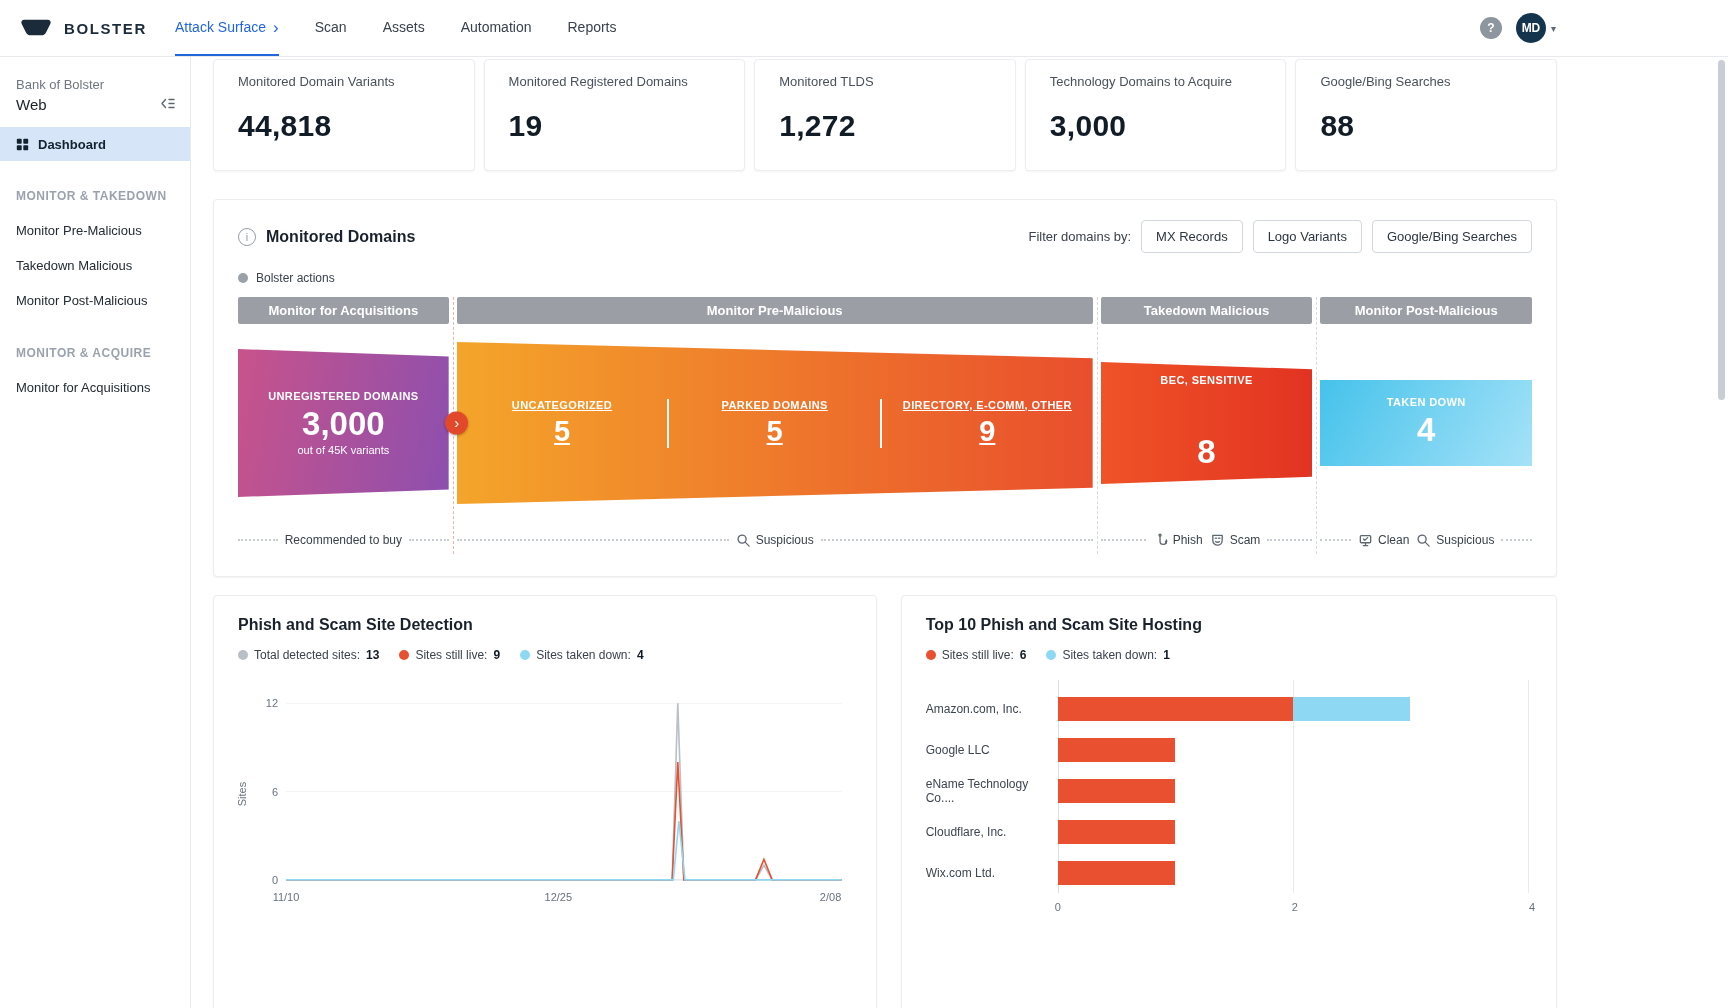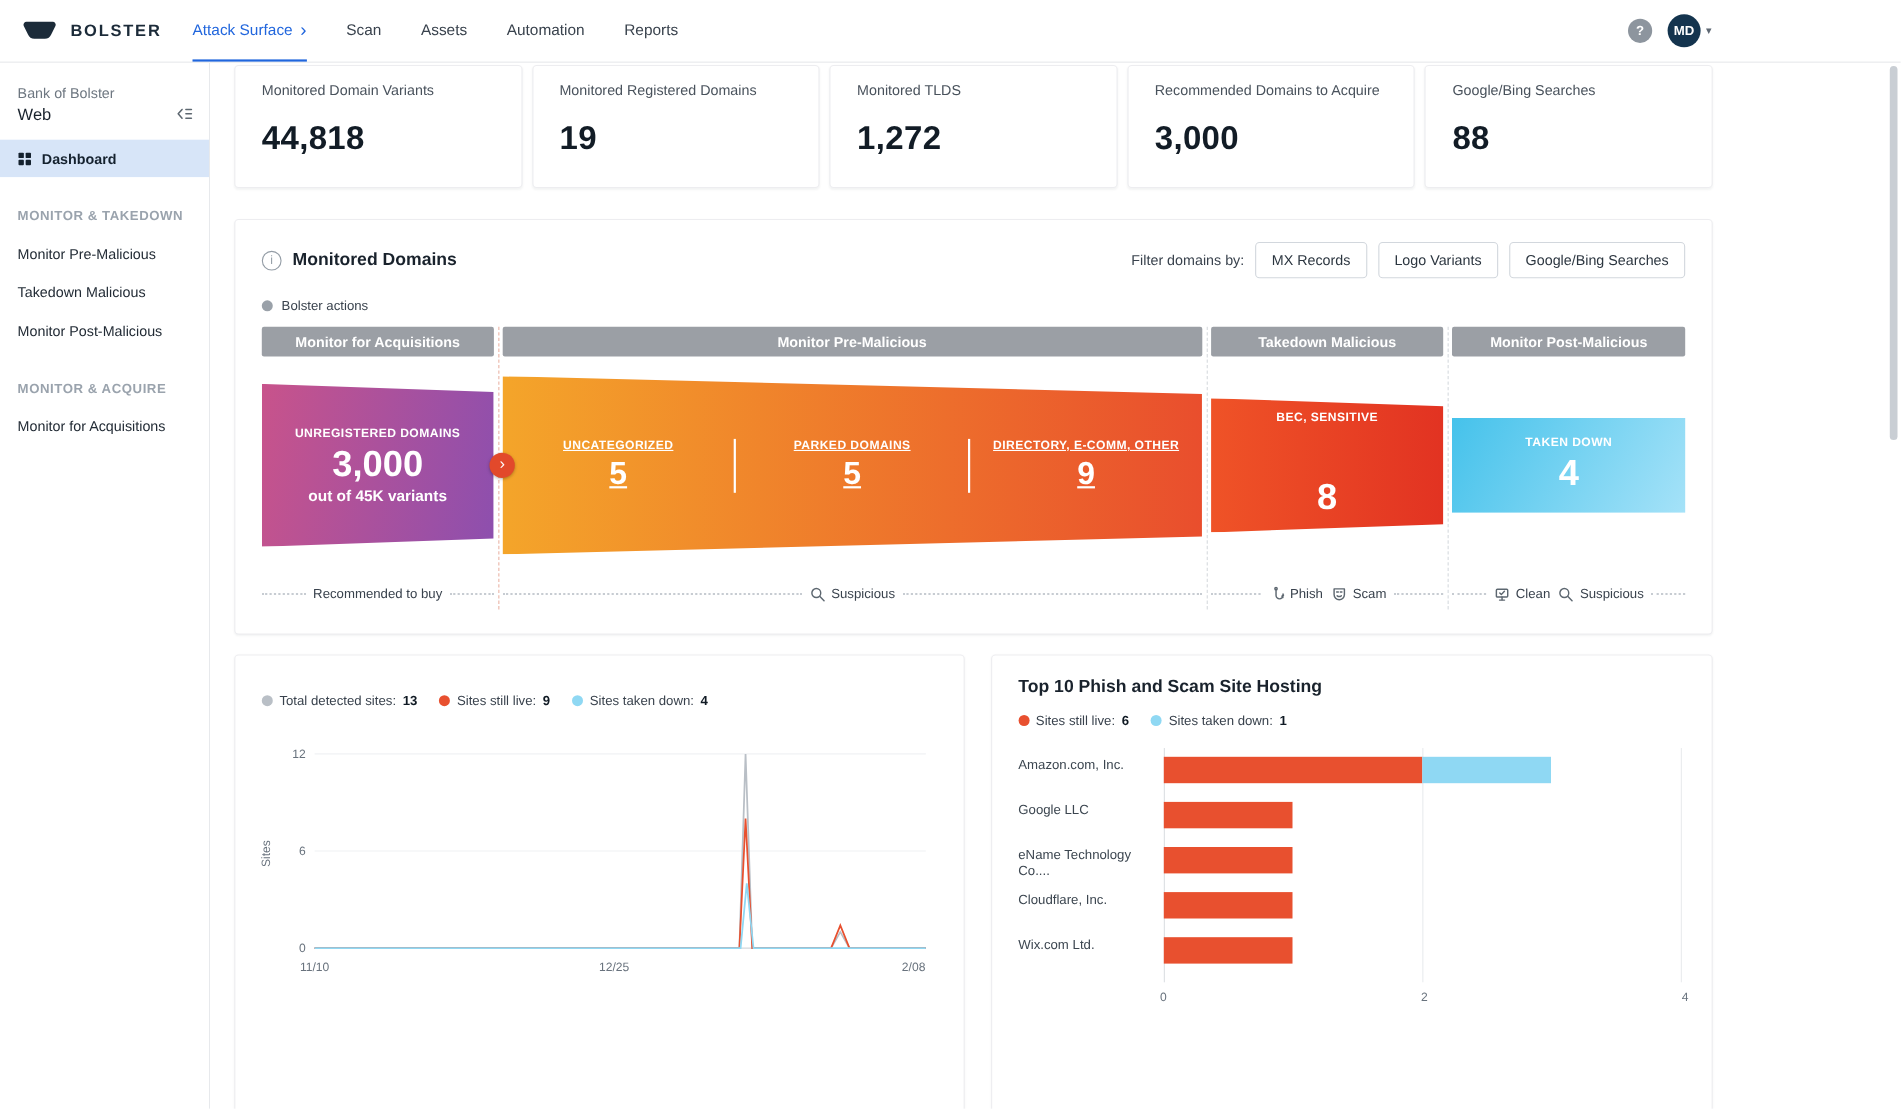--- a/index.html
+++ b/index.html
@@ -61,21 +61,21 @@
 .col-acq{flex:212 1 0;}
 .col-pre{flex:640 1 0;}
 .col-td{flex:213 1 0;}
 .col-post{flex:213 1 0;}
 .col-head{height:27px;background:#9b9fa5;border-radius:2px;color:#fff;font-size:13px;font-weight:700;display:flex;align-items:center;justify-content:center;position:relative;z-index:1;}
 .fun-body{height:198px;display:flex;align-items:center;position:relative;}
 .blk{width:100%;color:#fff;display:flex;flex-direction:column;align-items:center;justify-content:center;text-align:center;cursor:pointer;}
 .blk-acq{height:148px;background:linear-gradient(100deg,#c8538b,#8d4fae);clip-path:polygon(0 0,100% 5%,100% 95%,0 100%);}
 .blk-label{font-size:11px;font-weight:700;letter-spacing:.4px;}
 .blk-value{font-size:33px;font-weight:700;margin:3px 0 1px;}
-.blk-sub{font-size:14px;font-weight:bold;}
+.blk-sub{font-size:11px;}
 .blk-pre{height:162px;background:linear-gradient(to right,#f4a52a,#e94e2d);clip-path:polygon(0 0,100% 10%,100% 90%,0 100%);flex-direction:row;align-items:center;text-decoration:underline;}
 .pre-seg{flex:1;display:flex;flex-direction:column;align-items:center;justify-content:center;color:#fff;text-align:center;border-right:2px solid #fff;cursor:pointer;padding:0 6px;}
 .pre-seg:last-child{border-right:none;}
 .pre-val{font-size:29px;font-weight:700;margin-top:4px;}
 .blk-td{height:122px;background:linear-gradient(to right,#ef5327,#e23322);clip-path:polygon(0 0,100% 6%,100% 94%,0 100%);gap:44px;}
 .blk-post{height:86px;background:linear-gradient(120deg,#45c2eb,#a5e2f8);}
 .arrow-btn{position:absolute;left:-12px;top:50%;transform:translateY(-50%);width:23px;height:23px;border-radius:50%;background:#e2492b;color:#fff;border:none;font-size:15px;display:flex;align-items:center;justify-content:center;z-index:3;box-shadow:0 1px 3px rgba(0,0,0,.3);cursor:pointer;font-family:inherit;padding:0 0 2px 1px;}
 .fun-foot{display:flex;align-items:center;gap:7px;margin-top:4px;height:28px;font-size:12px;color:#39424d;}
 .leader{flex:1;border-top:2px dotted #c7ccd2;}
 .foot-ic{display:flex;align-items:center;gap:5px;flex:none;}
@@ -91,21 +91,21 @@
 .chart-legend b{color:#101a24;}
 .legend-item{display:flex;align-items:center;gap:6px;}
 .line-wrap{position:relative;margin-top:24px;padding-left:14px;}
 .ylab{position:absolute;left:-8px;top:46%;transform:rotate(-90deg);font-size:11px;color:#68727d;}
 .line-svg{width:100%;height:auto;display:block;}
 
 .bars-wrap{position:relative;margin-top:26px;}
 .bar-grid{position:absolute;left:132px;right:4px;top:-8px;bottom:24px;}
 .grid-line{position:absolute;top:0;bottom:0;width:1px;background:#e9ebee;}
 .grid-line.zero{background:#dcdfe3;}
-.bar-row{display:flex;align-items:flex-start;height:41px;position:relative;z-index:2;}
+.bar-row{display:flex;align-items:center;height:41px;position:relative;z-index:2;}
 .bar-label{width:132px;padding-right:14px;font-size:12px;color:#3c4650;flex:none;}
 .bar-track{flex:1;display:flex;height:24px;margin-right:4px;}
 .bar-seg{height:100%;}
 .bar-xaxis{position:relative;height:16px;margin-left:132px;margin-top:8px;font-size:11px;color:#68727d;}
 .bar-xaxis span{position:absolute;transform:translateX(-50%);}
 
 .scrollbar{position:absolute;right:3px;top:60px;width:7px;height:340px;border-radius:4px;background:#c9ced4;}
 </style>
 </head>
 <body>
@@ -187,21 +187,21 @@
     </div>
     <div class="stat-card panel">
       <div class="stat-label">Monitored Registered Domains</div>
       <div class="stat-value">19</div>
     </div>
     <div class="stat-card panel">
       <div class="stat-label">Monitored TLDS</div>
       <div class="stat-value">1,272</div>
     </div>
     <div class="stat-card panel">
-      <div class="stat-label">Recommended Domains to Acquire</div>
+      <div class="stat-label">Technology Domains to Acquire</div>
       <div class="stat-value">3,000</div>
     </div>
     <div class="stat-card panel">
       <div class="stat-label">Google/Bing Searches</div>
       <div class="stat-value">88</div>
     </div>
   </div>
 
   <div class="mon panel">
     <div class="mon-head">
@@ -328,20 +328,21 @@
           </span>
           <span class="leader"></span>
         </div>
       </div>
     </div>
   </div>
 
   <div class="charts">
 
     <div class="chart-card panel cc-left">
+      <div class="chart-title">Phish and Scam Site Detection</div>
       <div class="chart-legend">
         <span class="legend-item">
           <span class="dot dot-total"></span>
           <span>Total detected sites:</span>
           <b>13</b>
         </span>
         <span class="legend-item">
           <span class="dot dot-red"></span>
           <span>Sites still live:</span>
           <b>9</b>

